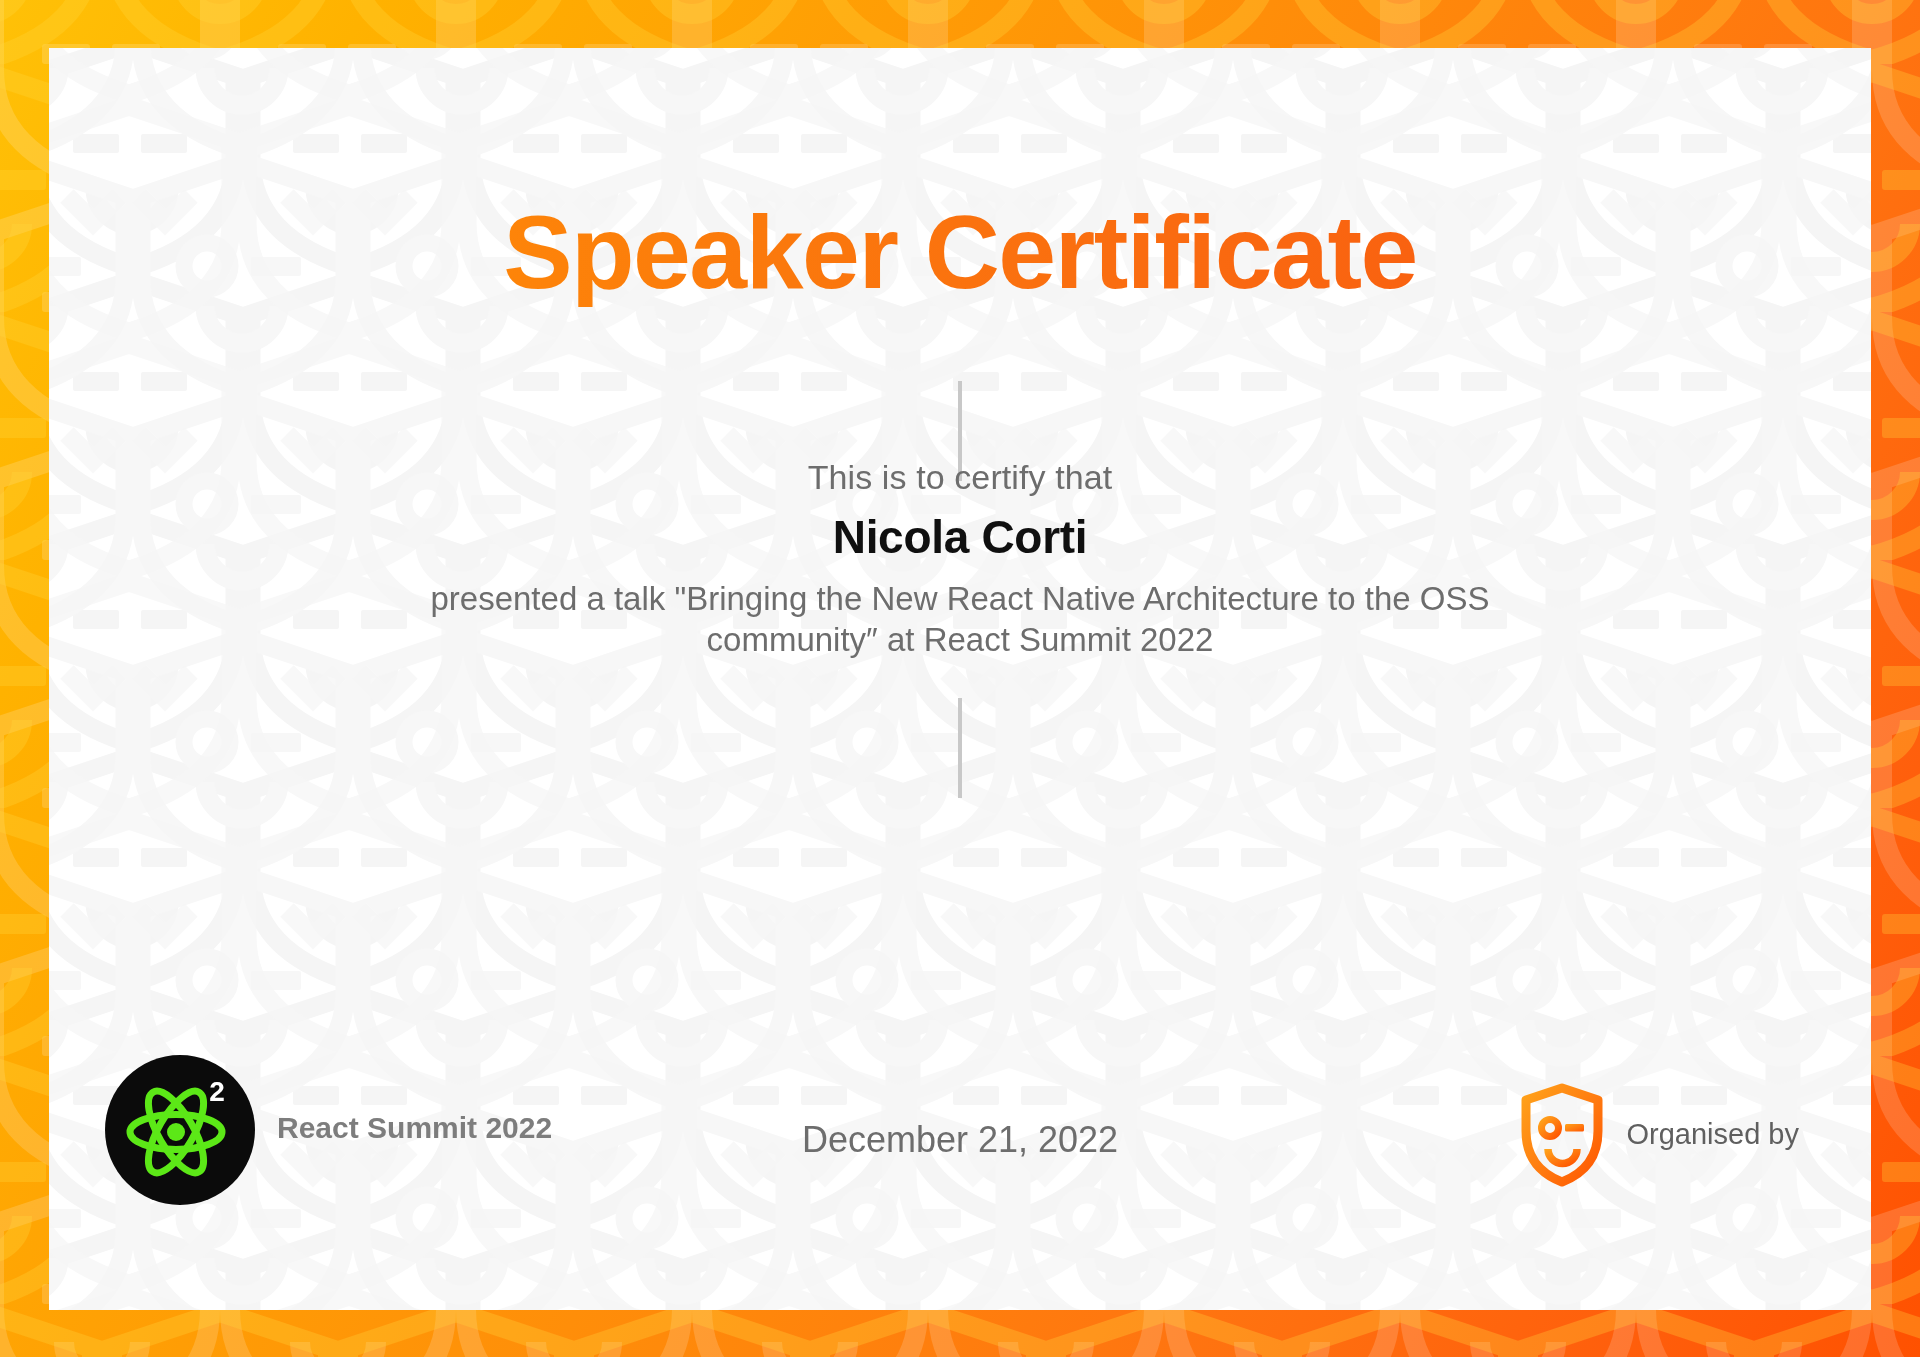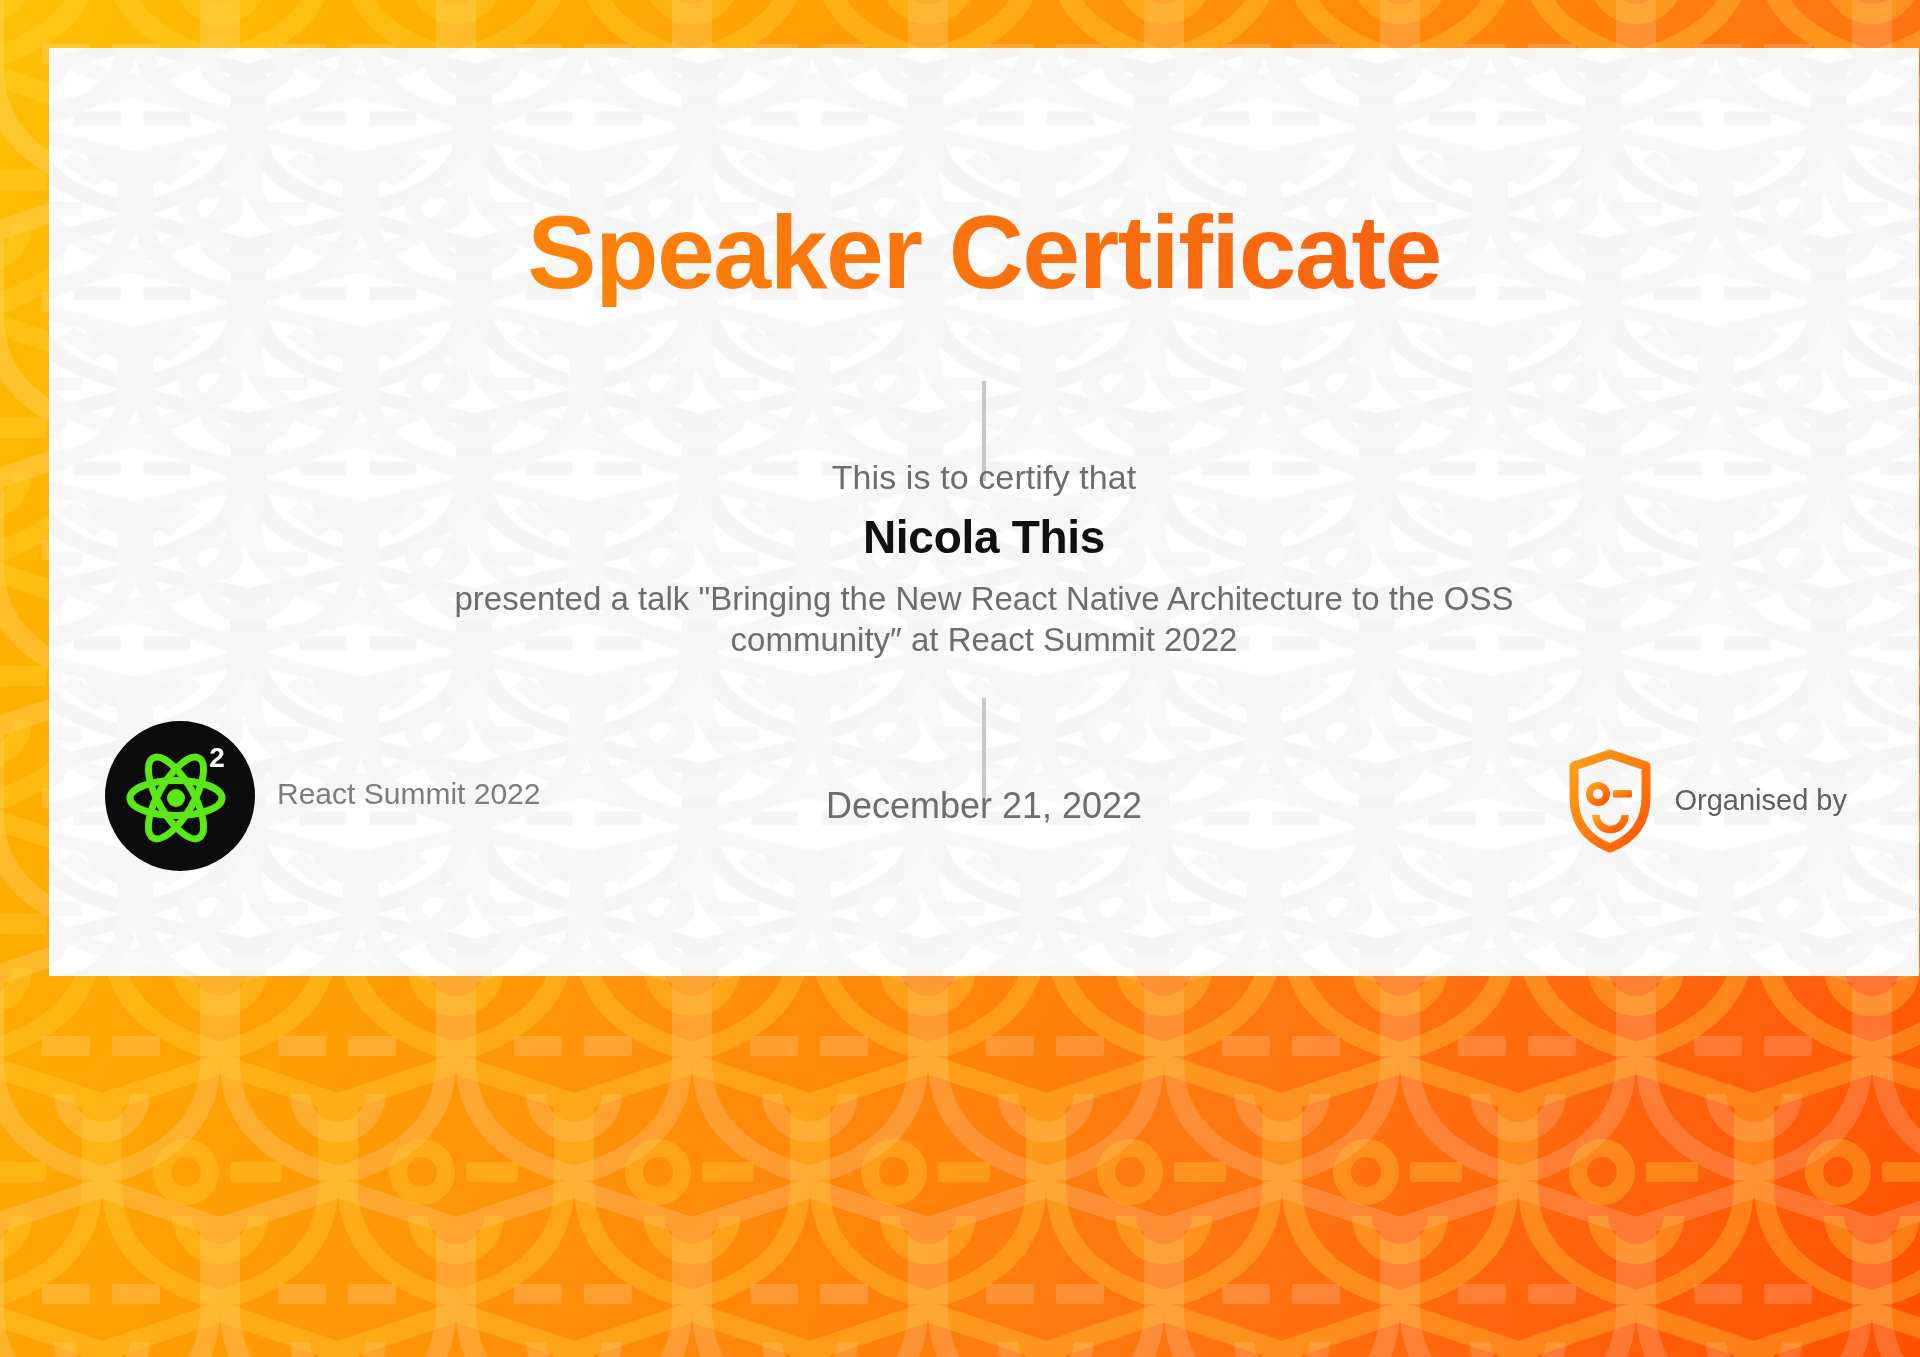--- a/index.html
+++ b/index.html
@@ -36,24 +36,23 @@
     width: 100%;
     height: 100%;
   }
 
   
   .card {
     position: absolute;
     left: 49px;
     top: 48px;
     width: 1822px;
-    height: 928px;
+    height: 1262px;
     background: #ffffff;
     overflow: hidden;
-    padding-left: 48px;
   }
   .card-watermark {
     position: absolute;
     inset: 0;
     width: 100%;
     height: 100%;
     pointer-events: none;
   }
 
   .card-content {
@@ -152,21 +151,21 @@
     height: 150px;
     border-radius: 50%;
     background: #0b0b0b;
     position: relative;
     flex: 0 0 auto;
   }
   .react-badge svg { position: absolute; inset: 0; }
   .react-summit-label {
     font-size: 30px;
     color: #7d7d7d;
-    font-weight: 400;
+    font-weight: 700;
     white-space: nowrap;
     padding-bottom: 4px;
   }
 
   
   .footer-date {
     position: absolute;
     left: 50%;
     transform: translateX(-50%);
     bottom: 44px;
@@ -255,21 +254,21 @@
     </svg>
 
     <div class="card-content">
 
       <h1 class="title">Speaker Certificate</h1>
 
       <div class="divider divider-top"></div>
 
       <div class="certify-line">This is to certify that</div>
 
-      <div class="recipient-name">Nicola This</div>
+      <div class="recipient-name">Nicola Corti</div>
 
       <div class="talk-line">presented a talk "Bringing the New React Native Architecture to the OSS community″ at React Summit 2022</div>
 
       <div class="divider divider-bottom"></div>
 
       <div class="footer">
 
         <div class="footer-left">
           <div class="react-badge">
             <svg viewBox="0 0 150 150" aria-hidden="true">

